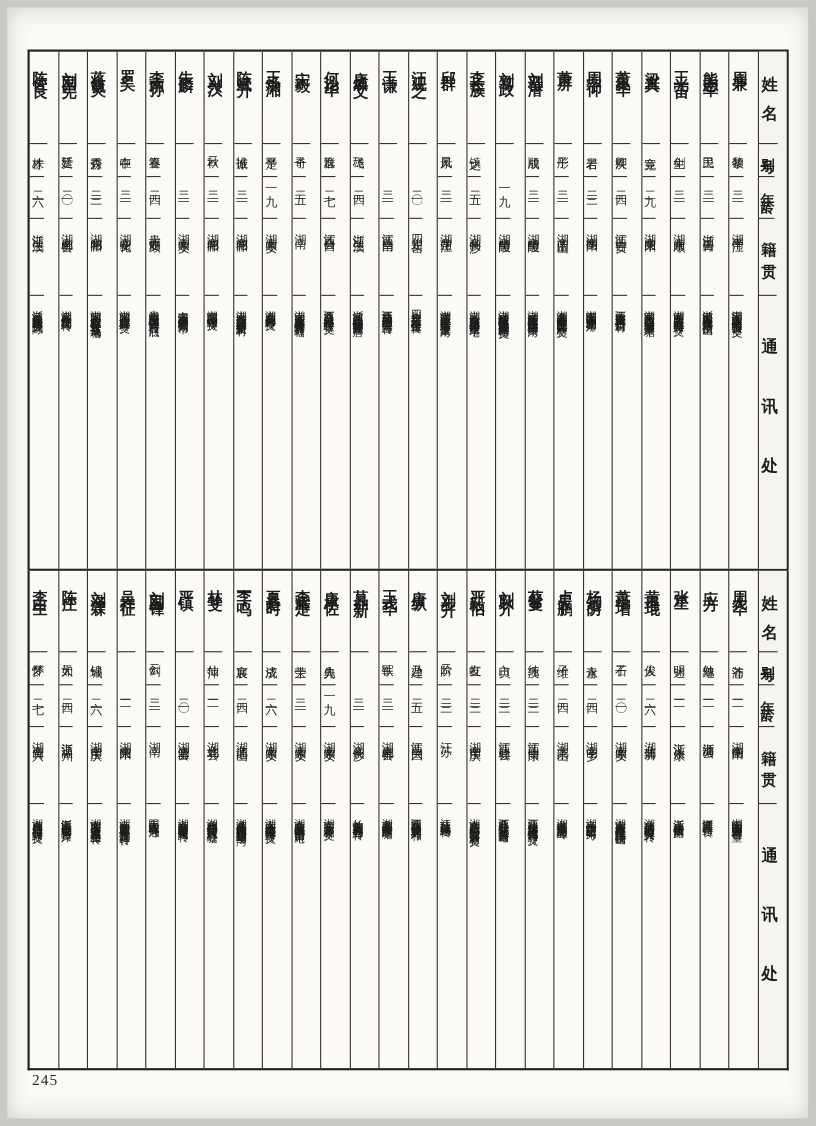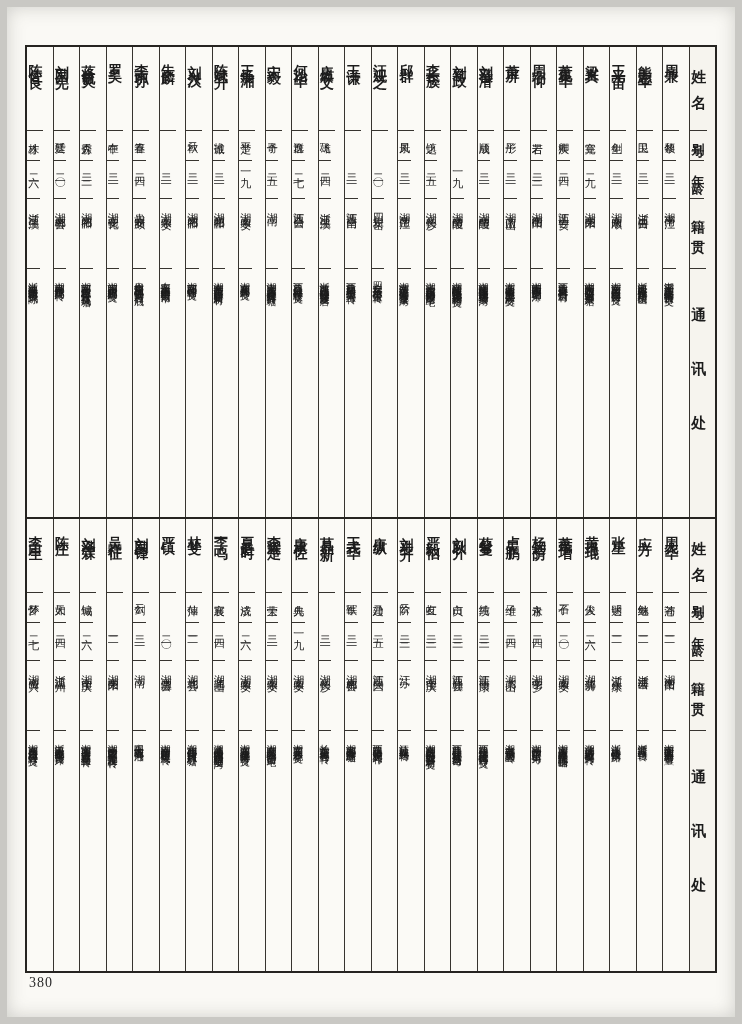--- a/index.html
+++ b/index.html
@@ -472,14 +472,14 @@
 
   <div class="col person-col">
     <div class="cell name">李白生</div>
     <div class="cell alias">梦怀</div>
     <div class="cell age">二七</div>
     <div class="cell native">湖南资兴</div>
     <div class="cell addr">湖南资兴县乐门口进兴号转交</div>
   </div>
 </section>
   </div>
-  <div class="page-number">380</div>
+  <div class="page-number">245</div>
 </div>
 
 </body></html>

